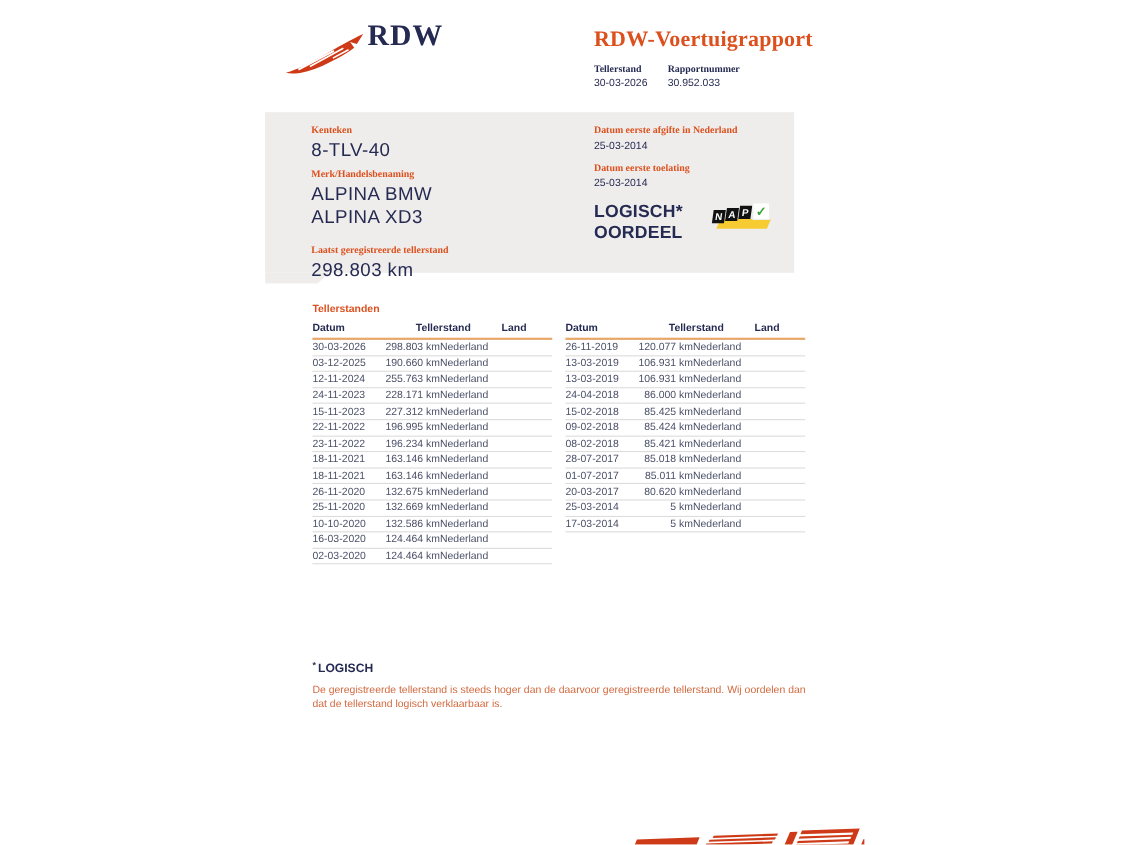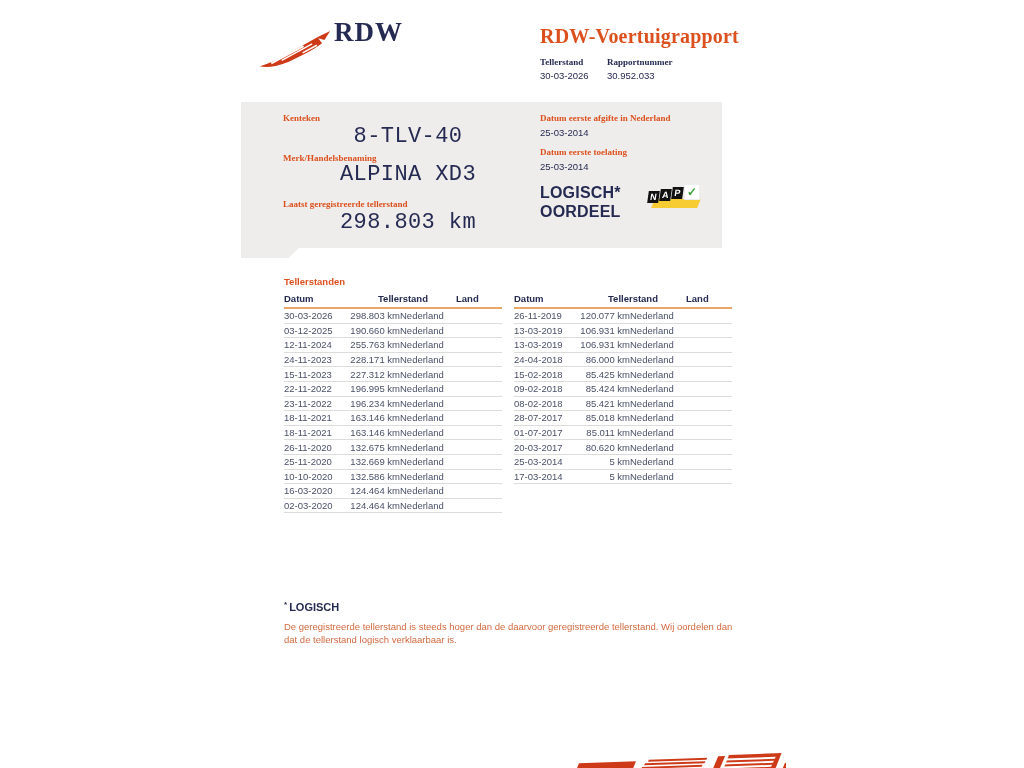--- a/index.html
+++ b/index.html
@@ -32,22 +32,22 @@
   .meta-value{font-size:9.5px;color:var(--navy);margin-top:3px;}
 
   
   .panel{position:absolute;left:241px;top:102px;width:481px;height:146px;background:var(--box-bg);}
   .panel-tab{position:absolute;left:0;top:146px;width:58px;height:10px;background:var(--box-bg);
              clip-path:polygon(0 0,100% 0,82% 100%,0 100%);}
   .panel-left{position:absolute;left:42px;top:11px;width:250px;}
   .panel-right{position:absolute;left:299px;top:11px;width:180px;}
   .field-label{font-family:"Liberation Serif",serif;font-weight:bold;font-size:9px;
                color:var(--orange);line-height:11px;}
-  .big-value{font-family:Liberation Mono, monospace;font-size:22px;color:var(--navy);
-             line-height:21px;letter-spacing:.4px;text-align:center;}
+  .big-value{font-family:Liberation Sans, sans-serif;font-size:17px;color:var(--navy);
+             line-height:21px;letter-spacing:.4px;}
   .small-value{font-size:9.5px;color:var(--navy);line-height:13px;margin-top:2px;}
   .mt2{margin-top:2px;} .mt6{margin-top:6px;} .mt8{margin-top:8px;} .mt14{margin-top:14px;}
   .oordeel{position:absolute;left:299px;top:81px;font-size:16px;font-weight:bold;
            color:var(--navy);line-height:19px;letter-spacing:.2px;}
 
   
   .nap{position:absolute;left:406px;top:82px;width:54px;height:25px;}
   .nap-bar{position:absolute;left:6px;bottom:1px;width:46px;height:9px;background:var(--nap-yellow);
            transform:skewX(-22deg);}
   .nap-letter{position:absolute;width:11px;height:12px;background:#111;color:#fff;
@@ -115,20 +115,21 @@
       <div class="meta-value">30.952.033</div>
     </div>
   </div>
 
   <div class="panel">
     <div class="panel-tab"></div>
     <div class="panel-left">
       <div class="field-label">Kenteken</div>
       <div class="big-value mt2">8-TLV-40</div>
       <div class="field-label mt6">Merk/Handelsbenaming</div>
+      <div class="big-value mt2">ALPINA BMW</div>
       <div class="big-value">ALPINA XD3</div>
       <div class="field-label mt14">Laatst geregistreerde tellerstand</div>
       <div class="big-value mt2">298.803 km</div>
     </div>
     <div class="panel-right">
       <div class="field-label">Datum eerste afgifte in Nederland</div>
       <div class="small-value">25-03-2014</div>
       <div class="field-label mt8">Datum eerste toelating</div>
       <div class="small-value">25-03-2014</div>
     </div>

